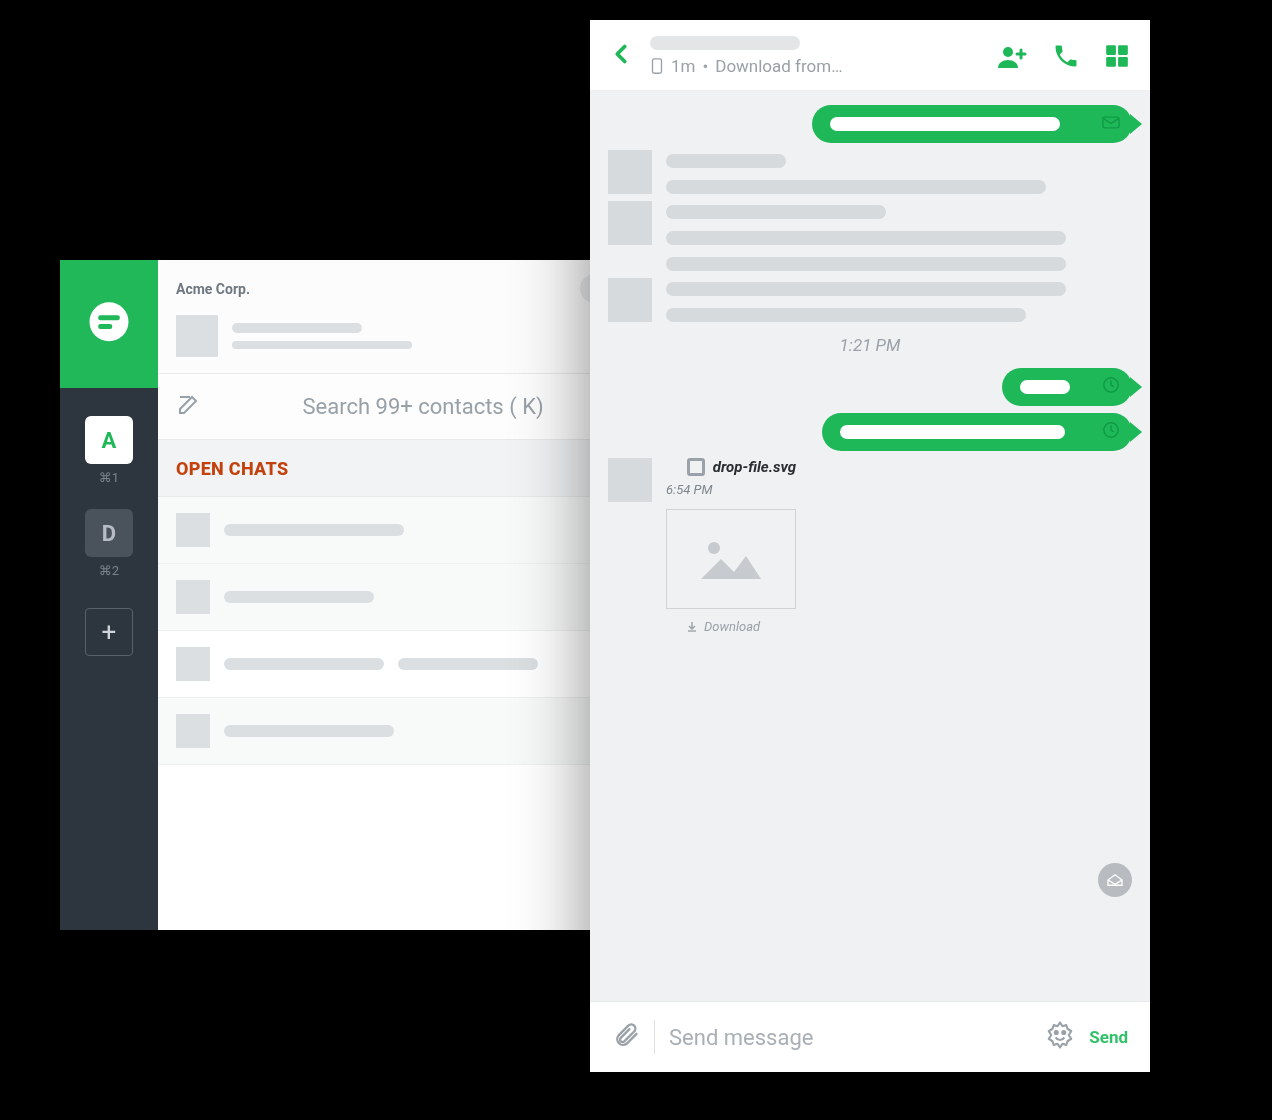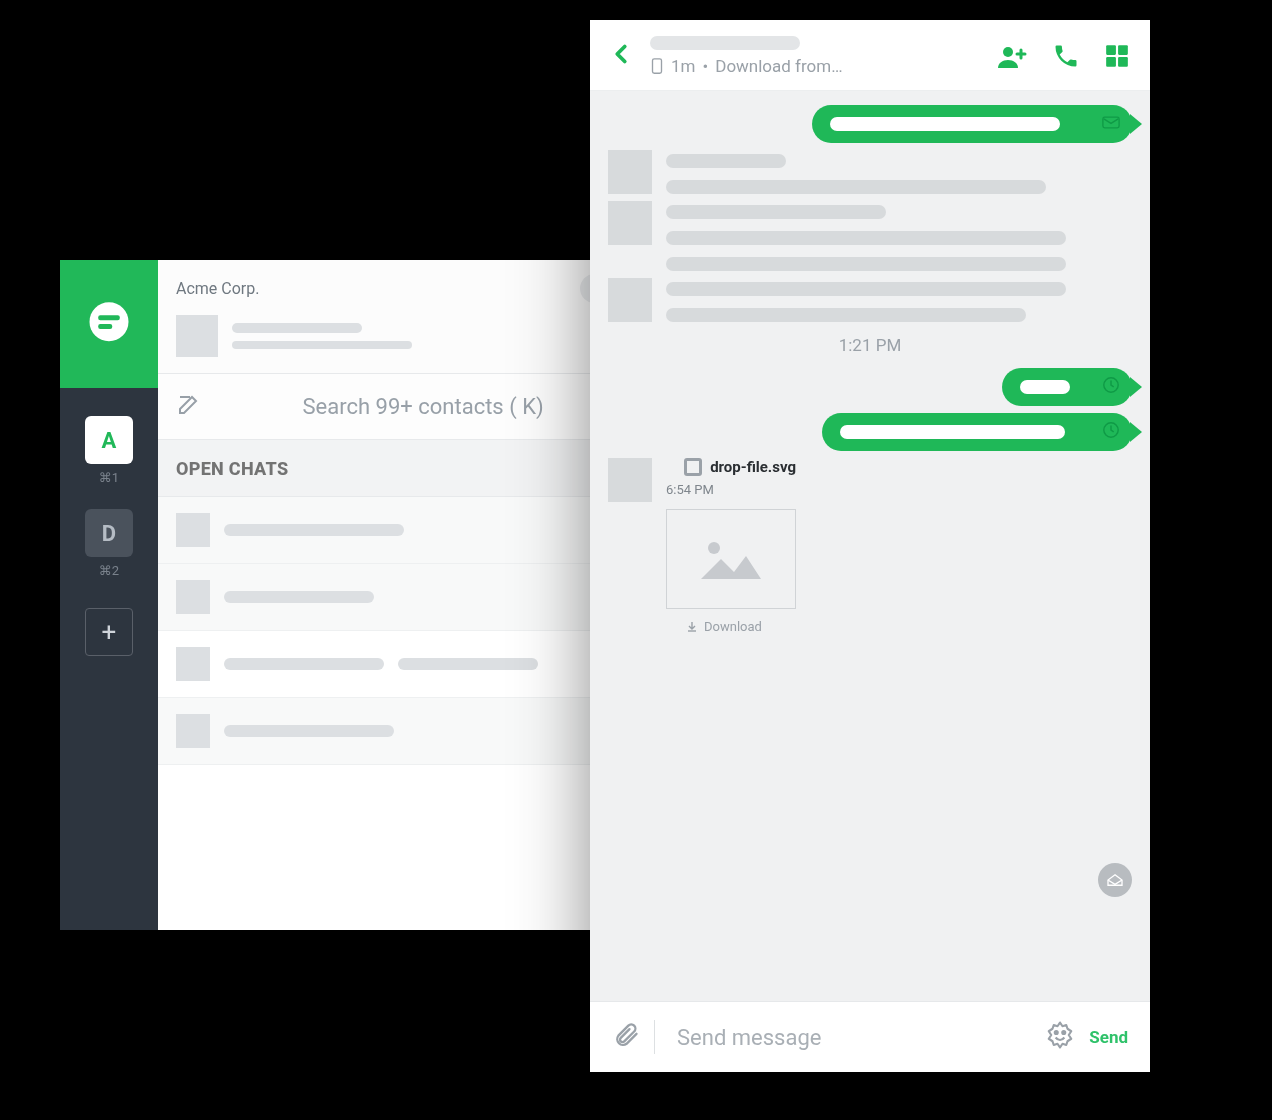--- a/index.html
+++ b/index.html
@@ -55,21 +55,21 @@
   }
 
   .panel-main { flex:1; display:flex; flex-direction:column; }
   .workspace-header {
     padding: 14px 18px 6px 18px;
     display:flex; flex-direction:column; gap:8px;
     border-bottom:1px solid #e7e9eb;
     background:#fcfcfc;
   }
   .workspace-title-row { display:flex; align-items:center; justify-content:space-between;}
-  .workspace-title { color:#6f7880; font-size:16px; font-weight:400;}
+  .workspace-title { color:#6f7880; font-size:14px; font-weight:700;}
   .invite-pill {
     background:#e9ebed; color:#5c646c; border-radius:18px; padding:4px 14px; font-size:18px;
   }
   .profile-row { display:flex; align-items:center; gap:14px; padding:4px 0 10px 0;}
   .avatar-sq { width:42px; height:42px; background:#dcdfe2; }
   .ph-line { height:10px; border-radius:5px; background:#dcdfe2; }
   .profile-text { display:flex; flex-direction:column; gap:8px; }
   .gear { margin-left:auto; color:#3a3f44; }
 
   .search-row {
@@ -77,21 +77,21 @@
     border-bottom:1px solid #e7e9eb; background:#fdfdfd;
   }
   .search-text { color:#98a0a8; font-size:22px; flex:1;text-align:center; }
   .plus-icon { color:#4a5056; font-size:28px; font-weight:300; }
   .compose-icon { color:#98a0a8; }
 
   .section-header {
     display:flex; align-items:center; padding:14px 18px;
     border-bottom:1px solid #e7e9eb; background:#f2f3f4;
   }
-  .section-title { font-weight:800; color:#737373; font-size:18px; letter-spacing:.3px; flex:1;}
+  .section-title { font-weight:800; color:#c2410c; font-size:18px; letter-spacing:.3px; flex:1;}
   .section-actions { display:flex; align-items:center; gap:14px; color:#4a5056; }
   .dots { display:flex; flex-direction:column; gap:4px;}
   .dots span{ width:4px;height:4px;border-radius:50%;background:#6a7075; display:block;}
 
   .chat-row {
     display:flex; align-items:center; gap:14px; padding:16px 18px;
     border-bottom:1px solid #eef0f1; background:#f8f9f9;
   }
   .chat-row .avatar-sq{ width:34px; height:34px; }
   .chat-row .ph-line{ height:12px; border-radius:6px; }
@@ -118,21 +118,21 @@
   }
   .back-chevron { color:#1fb858; }
   .m-header-title { display:flex; flex-direction:column; gap:6px; flex:1; margin-left:4px;}
   .m-header-title .ph-line{ background:#e3e5e7; width:150px; height:14px; border-radius:7px;}
   .m-subtitle { color:#9aa1a8; font-size:17px; display:flex; align-items:center; gap:7px;}
   .m-actions { display:flex; gap:24px; align-items:center; color:#1fb858; }
   .m-actions svg{ display:block; }
 
   .m-body {
     flex:1; background:#f0f1f2; padding:14px 18px 18px 18px;
-    display:flex; flex-direction:column; gap:7px; overflow:hidden;
+    display:flex; flex-direction:column; gap:7px; overflow:hidden;font-style:italic;
   }
   .out-bubble {
     align-self:flex-end; background:#1fb858; border-radius:20px; padding:12px 42px 12px 18px;
     position:relative; min-width:120px;
   }
   .out-bubble .pill { height:14px; background:#fff; border-radius:8px; }
   .out-bubble .status-ico { position:absolute; right:12px; top:50%; transform:translateY(-50%); color:#0f9a46; }
   .bubble-tail-out { position:absolute; right:-10px; top:50%; transform:translateY(-50%); width:0;height:0;
     border-top:10px solid transparent; border-bottom:10px solid transparent; border-left:12px solid #1fb858;}
   .in-group { display:flex; gap:14px; }
@@ -159,21 +159,21 @@
     display:flex;align-items:center;justify-content:center;
   }
   .mobile { position:absolute; }
   .mobile .m-body{ position:relative; }
 
   .m-composer{
     display:flex; align-items:center; gap:14px; padding:18px 22px;
     border-top:1px solid #e6e8ea; background:#fff;
   }
   .m-composer .divider{ width:1px; height:34px; background:#dde0e2;}
-  .composer-input{ flex:1; color:#a9afb5; font-size:22px;margin-left:8px; }
+  .composer-input{ flex:1; color:#a9afb5; font-size:22px; }
   .send-label{ color:#2fc26a; font-weight:700; font-size:17px;}
 </style>
 </head>
 <body>
 
 <div class="desktop">
   <div class="sidebar">
     <div class="sidebar-logo">
       <svg viewBox="0 0 48 48" fill="none">
         <circle cx="24" cy="22" r="18" fill="#fff"></circle>

